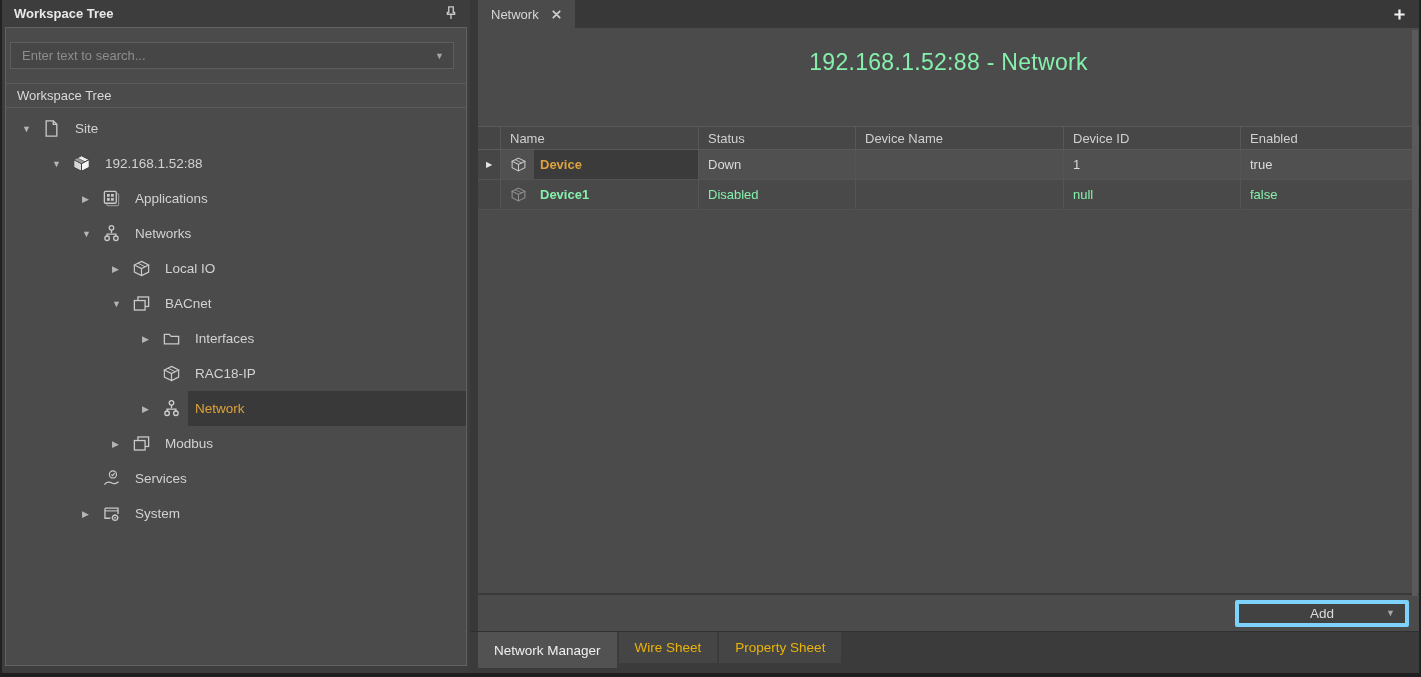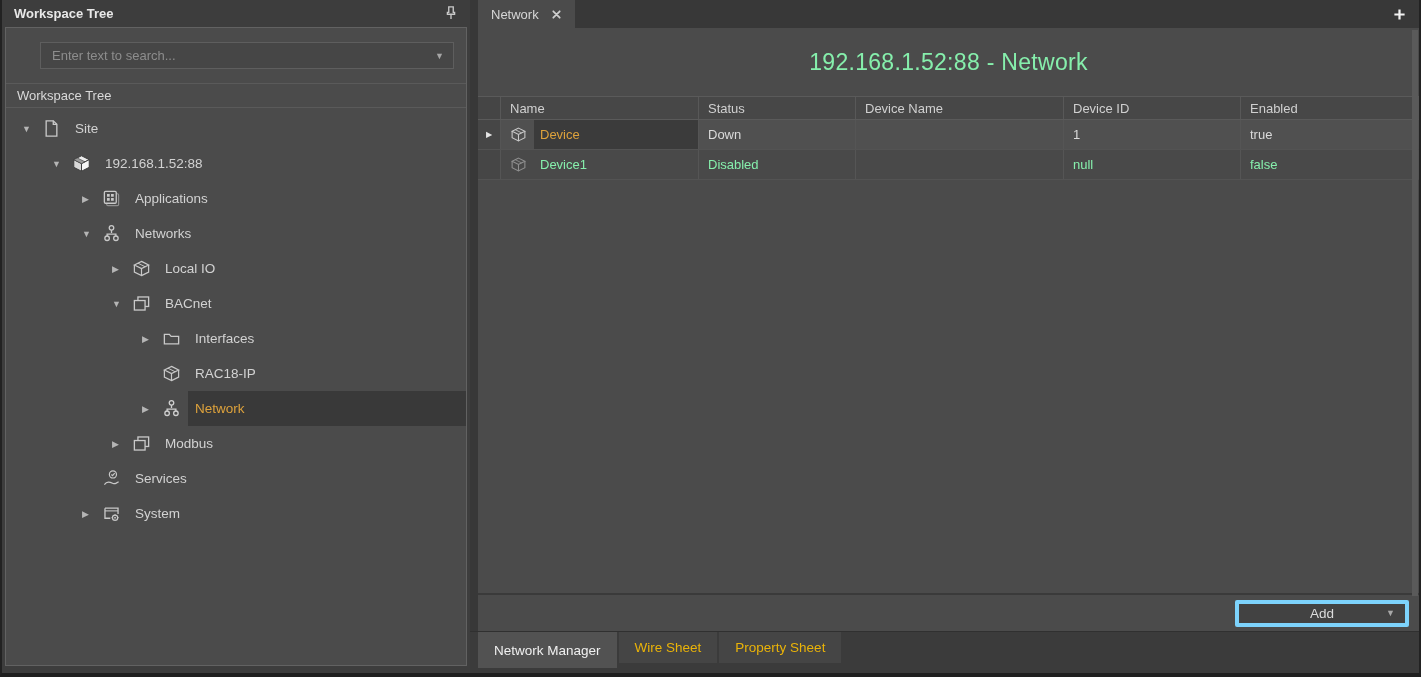--- a/index.html
+++ b/index.html
@@ -8,21 +8,21 @@
   .window { width:1421px; height:677px; display:flex; background:#383838;
     border-left:2px solid #222; border-right:2px solid #222; border-bottom:4px solid #1f1f1f; }
 
   
   .left-panel { width:468px; flex:0 0 468px; display:flex; flex-direction:column; background:#3d3d3d; }
   .panel-header { height:26px; display:flex; align-items:center; padding:0 10px 0 12px; background:#3d3d3d; }
   .panel-header .ph-title { flex:1; color:#e8e8e8; font-size:13px; font-weight:bold; }
   .panel-header .pin { width:18px; height:18px; display:flex; align-items:center; justify-content:center; cursor:pointer; }
   .panel-body { flex:1; margin:1px 3px 7px 3px; border:1px solid #626262; background:#4b4b4b;
     display:flex; flex-direction:column; overflow:hidden; }
-  .search-row { padding:14px 12px 14px 4px;margin-left:30px; }
+  .search-row { padding:14px 12px 14px 4px; }
   .search-box { height:27px; background:#464646; border:1px solid #5e5e5e; display:flex; align-items:center; padding:0 9px; }
   .search-box input { flex:1; background:transparent; border:none; outline:none; color:#c8c8c8;
     font-size:13px; font-family:"Liberation Sans", sans-serif; }
   .search-box input::placeholder { color:#8d8d8d; }
   .search-caret { color:#a6a6a6; font-size:9px; margin-left:6px; cursor:pointer; }
   .tree-label-row { height:25px; line-height:24px; padding-left:11px; color:#d9d9d9; font-size:13px;
     border-top:1px solid #5a5a5a; border-bottom:1px solid #5a5a5a; }
   .tree { flex:1; overflow:hidden; padding-top:3px; }
   .tree-row { height:35px; display:flex; align-items:stretch; cursor:pointer; }
   .tree-row .indent { flex:0 0 auto; }
@@ -43,36 +43,36 @@
   .tab .close svg { width:11px; height:11px; }
   .plus-btn { margin-left:auto; align-self:center; margin-right:13px; cursor:pointer; display:flex; }
   .plus-btn svg { width:13px; height:13px; }
 
   .content { flex:1; margin-left:8px; background:#4b4b4b; display:flex; flex-direction:column; overflow:hidden; }
   .title-area { height:68px; display:flex; align-items:center; justify-content:center; }
   .big-title { color:#86efac; font-size:23px; letter-spacing:0.3px; }
 
   .grid { flex:1; display:flex; flex-direction:column; overflow:hidden; }
   .grid-header, .grid-row { display:grid; grid-template-columns:23px 198px 157px 208px 177px 1fr; }
-  .grid-header { height:24px; background:#474747; border-top:1px solid #5a5a5a; border-bottom:1px solid #5a5a5a; }
+  .grid-header { height:24px; background:#474747; border-top:1px solid #5a5a5a; border-bottom:1px solid #5a5a5a;margin-top:30px; }
   .gh-cell { display:flex; align-items:center; padding-left:9px; color:#d0d0d0; font-size:13px;
     border-right:1px solid #585858; cursor:pointer; }
   .gh-cell.ind { padding:0; background:#454545; }
   .grid-row { height:30px; cursor:pointer; }
   .grid-row .cell { display:flex; align-items:center; padding-left:9px; font-size:13px; color:#dadada;
     border-right:1px solid #555555; border-bottom:1px solid #535353; overflow:hidden; }
   .grid-row .cell.ind { padding:0; background:#464646; justify-content:center; color:#e6e6e6; font-size:8px; }
   .grid-row.sel { background:#505050; }
   .grid-row.dim { background:#494949; }
   .grid-row.dim .cell { color:#86efac; }
   .grid-row.dim .row-icon svg { opacity:0.55; }
   .name-cell { padding:0 0 0 9px !important; }
   .row-icon { display:flex; align-items:center; margin-right:7px; }
   .row-icon svg { width:17px; height:17px; }
-  .name-text { flex:1; height:100%; display:flex; align-items:center; padding-left:6px; }
+  .name-text { flex:1; height:100%; display:flex; align-items:center; padding-left:6px;font-weight:bold; }
   .grid-row.sel .name-text { background:#3b3b3b; color:#dda23c; }
   .grid-fill { flex:1; background:#4b4b4b; }
 
   .h-divider { height:2px; background:#3a3a3a; }
   .action-bar { height:36px; display:flex; align-items:center; justify-content:flex-end; background:#4b4b4b; padding-right:10px; }
   .add-btn { width:174px; height:27px; background:#424242; border:4px solid #7dd3fc; border-radius:2px;
     display:flex; align-items:center; cursor:pointer; position:relative; }
   .add-btn .add-label { flex:1; text-align:center; color:#dcdcdc; font-size:13.5px; }
   .add-btn .add-caret { position:absolute; right:10px; color:#a8a8a8; font-size:9px; }
 

